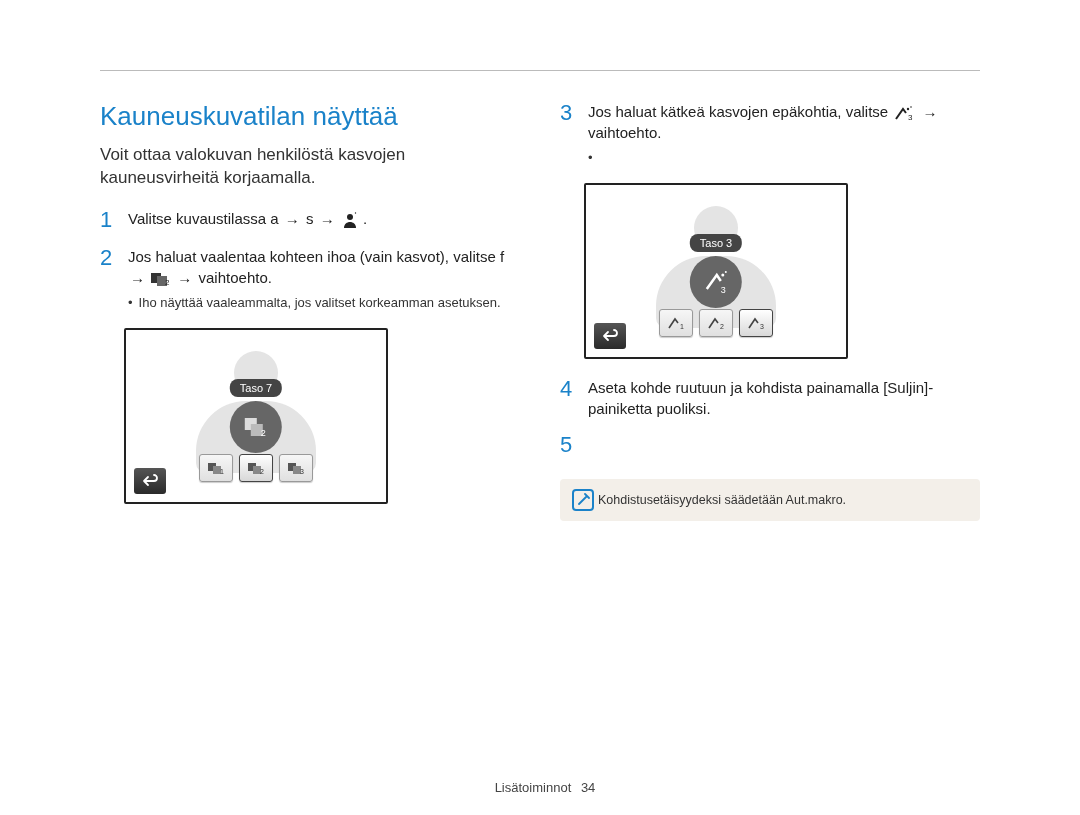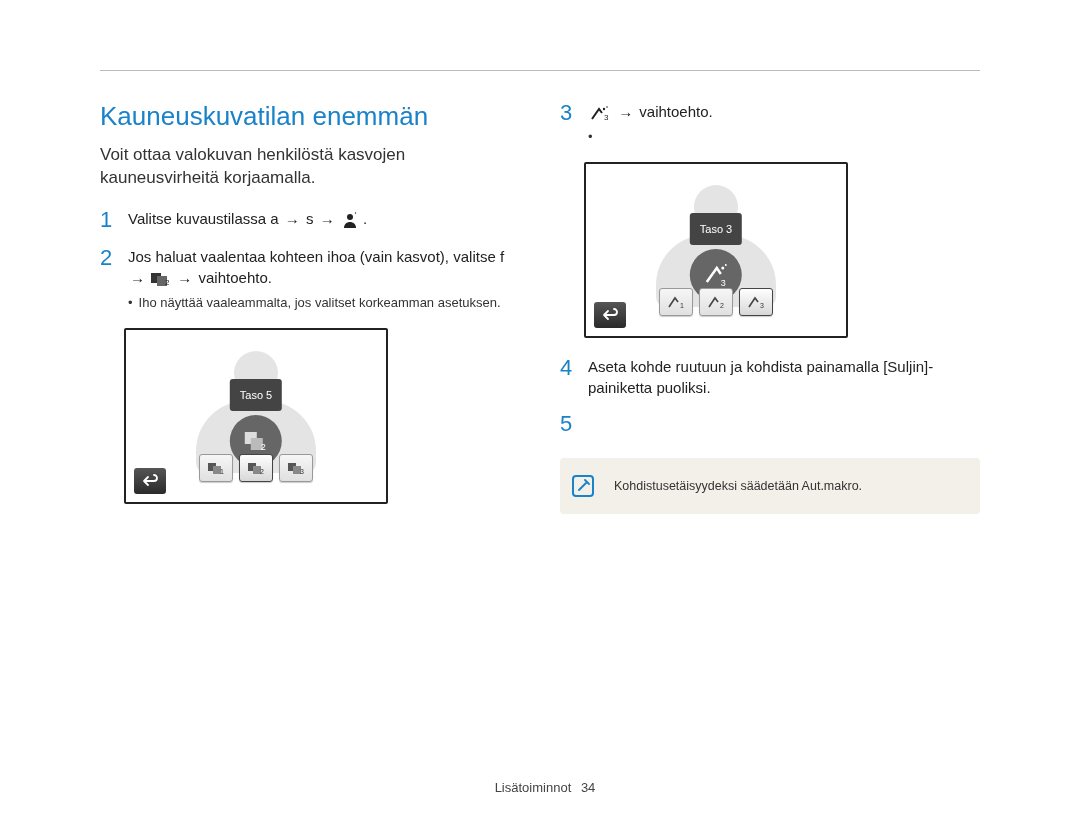--- a/index.html
+++ b/index.html
@@ -19,46 +19,46 @@
   .arrow { margin: 0 2px; }
   .icon { display: inline-block; vertical-align: middle; }
 
   .shot-wrap { margin: 16px 0 18px 24px; }
   .shot { width: 264px; height: 176px; border: 2px solid #222; border-radius: 2px; background: #fff; position: relative; }
   .shot-inner { position: absolute; inset: 8px; display: flex; flex-direction: column; align-items: center; justify-content: center; }
   .silhouette { position: relative; width: 160px; height: 130px; }
   .sil-head { position: absolute; top: 0; left: 50%; transform: translateX(-50%); width: 44px; height: 44px; background: #e4e4e4; border-radius: 50%; }
   .sil-body { position: absolute; bottom: 8px; left: 50%; transform: translateX(-50%); width: 120px; height: 72px; background: #e4e4e4; border-radius: 50px 50px 10px 10px; }
   .badge { position: absolute; left: 50%; top: 28px; transform: translateX(-50%); }
-  .badge-label { background: #444; color: #fff; font-size: 11px; padding: 10px 10px; border-radius: 3px; margin-bottom: 4px; text-align: center; white-space: nowrap; }
+  .badge-label { background: #444; color: #fff; font-size: 11px; padding: 3px 10px; border-radius: 8px; margin-bottom: 4px; text-align: center; white-space: nowrap; }
   .badge-circle { width: 52px; height: 52px; background: #666; border-radius: 50%; margin: 0 auto; display:flex; align-items:center; justify-content:center; }
   .opt-row { position: absolute; bottom: 12px; left: 50%; transform: translateX(-50%); display: flex; gap: 6px; }
   .opt-btn { width: 34px; height: 28px; background: linear-gradient(#f6f6f6,#e0e0e0); border: 1px solid #999; border-radius: 3px; display:flex; align-items:center; justify-content:center; box-shadow: 0 1px 1px rgba(0,0,0,.2); }
   .opt-btn.sel { border-color: #444; background: linear-gradient(#fff,#d8d8d8); }
   .back-btn { position: absolute; left: 8px; bottom: 8px; width: 32px; height: 26px; background: linear-gradient(#555,#2a2a2a); border-radius: 3px; display:flex; align-items:center; justify-content:center; color:#fff; }
 
-  .note-box { background: #f3efe9; border-radius: 4px; padding: 17px 12px; display: flex; gap: 20px; align-items: center; margin-top: 22px; }
+  .note-box { background: #f3efe9; border-radius: 4px; padding: 10px 12px; display: flex; gap: 4px; align-items: center; margin-top: 22px; }
   .note-icon { width: 22px; height: 22px; border: 2px solid #1a82c9; border-radius: 4px; display:flex; align-items:center; justify-content:center; color:#1a82c9; font-weight:bold; transform: rotate(0deg); flex-shrink:0; }
   .note-text { font-size: 12.5px; color: #333; }
 
   .footer { position: absolute; bottom: 20px; left: 0; right: 0; text-align: center; font-size: 13px; color: #444; padding-left: 10px; }
   .footer .pg { margin-left: 6px; }
 
   svg { display: block; }
 </style>
 </head>
 <body>
 
 <div class="page">
   <hr class="hr">
 
   <div class="columns">
 
     <div class="col">
-      <h1 class="title">Kauneuskuvatilan enemmän</h1>
+      <h1 class="title">Kauneuskuvatilan näyttää</h1>
       <p class="intro">Voit ottaa valokuvan henkilöstä kasvojen kauneusvirheitä korjaamalla.</p>
 
       <div class="step">
         <div class="step-num">1</div>
         <div class="step-body">
           <span>Valitse kuvaustilassa a</span>
           <span class="arrow">→</span>
           <span>s</span>
           <span class="arrow">→</span>
           <span class="icon">
@@ -94,21 +94,21 @@
         </div>
       </div>
 
       <div class="shot-wrap">
         <div class="shot">
           <div class="shot-inner">
             <div class="silhouette">
               <div class="sil-body"></div>
               <div class="sil-head"></div>
               <div class="badge">
-                <div class="badge-label">Taso 5</div>
+                <div class="badge-label">Taso 7</div>
                 <div class="badge-circle">
                   <svg width="30" height="30" viewBox="0 0 30 30">
                       <rect x="4" y="6" width="12" height="12" fill="#ddd"></rect>
                       <rect x="10" y="12" width="12" height="12" fill="#bbb"></rect>
                       <text x="20" y="24" font-size="9" fill="#fff">2</text>
                     </svg>
                 </div>
               </div>
             </div>
             <div class="opt-row">
@@ -141,20 +141,21 @@
               </svg>
           </div>
         </div>
       </div>
     </div>
 
     <div class="col">
       <div class="step">
         <div class="step-num">3</div>
         <div class="step-body">
+          <span>Jos haluat kätkeä kasvojen epäkohtia, valitse</span>
           <span class="icon" style="margin:0 2px;">
             <svg width="20" height="16" viewBox="0 0 20 16">
                 <path d="M2 14 L9 4 L12 8" stroke="#222" stroke-width="2" fill="none"></path>
                 <circle cx="14" cy="4" r="1.2" fill="#222"></circle>
                 <circle cx="17" cy="2" r="0.8" fill="#222"></circle>
                 <text x="14" y="15" font-size="8" fill="#222">3</text>
               </svg>
           </span>
           <span class="arrow">→</span>
           <span>vaihtoehto.</span>

